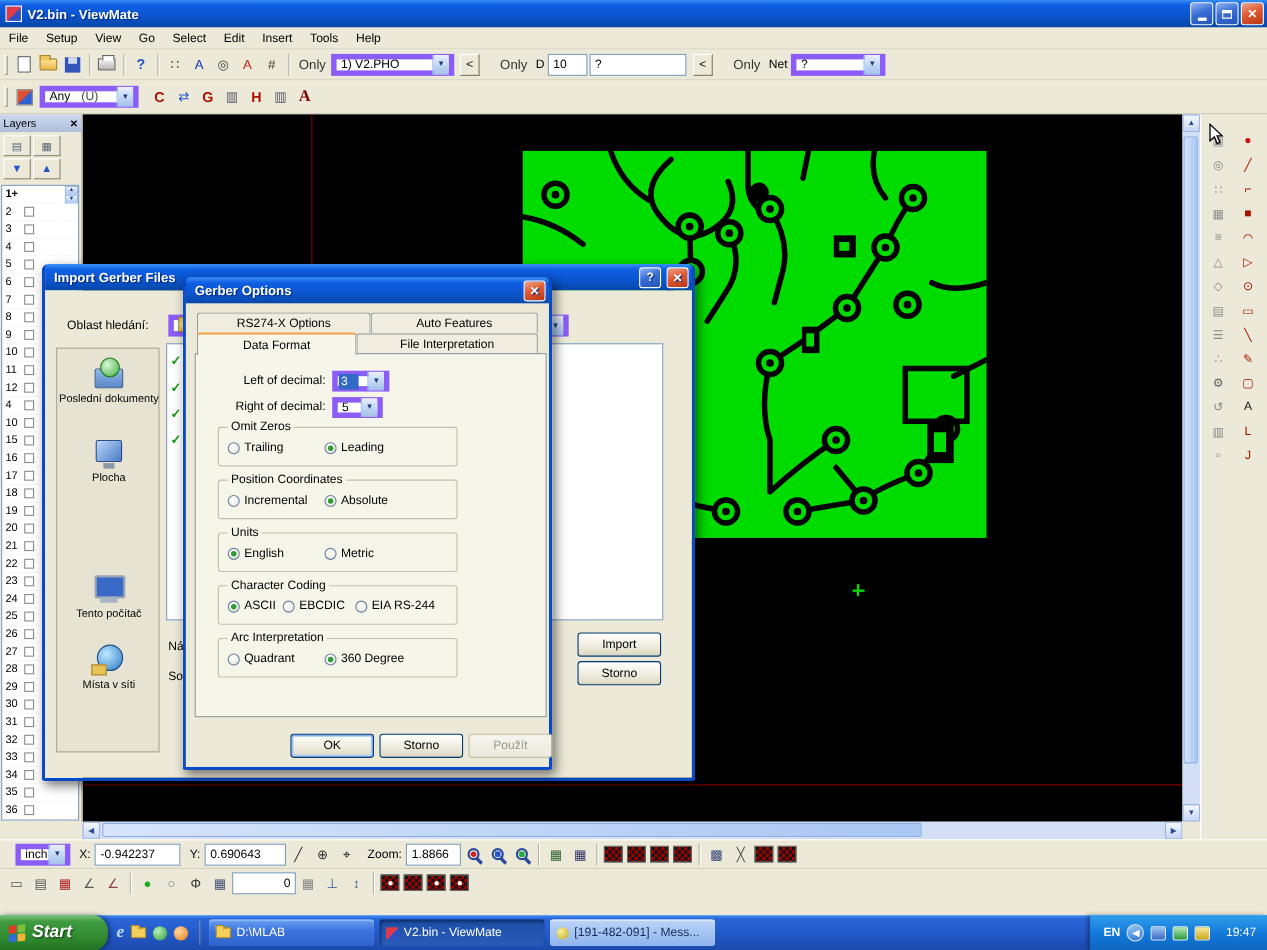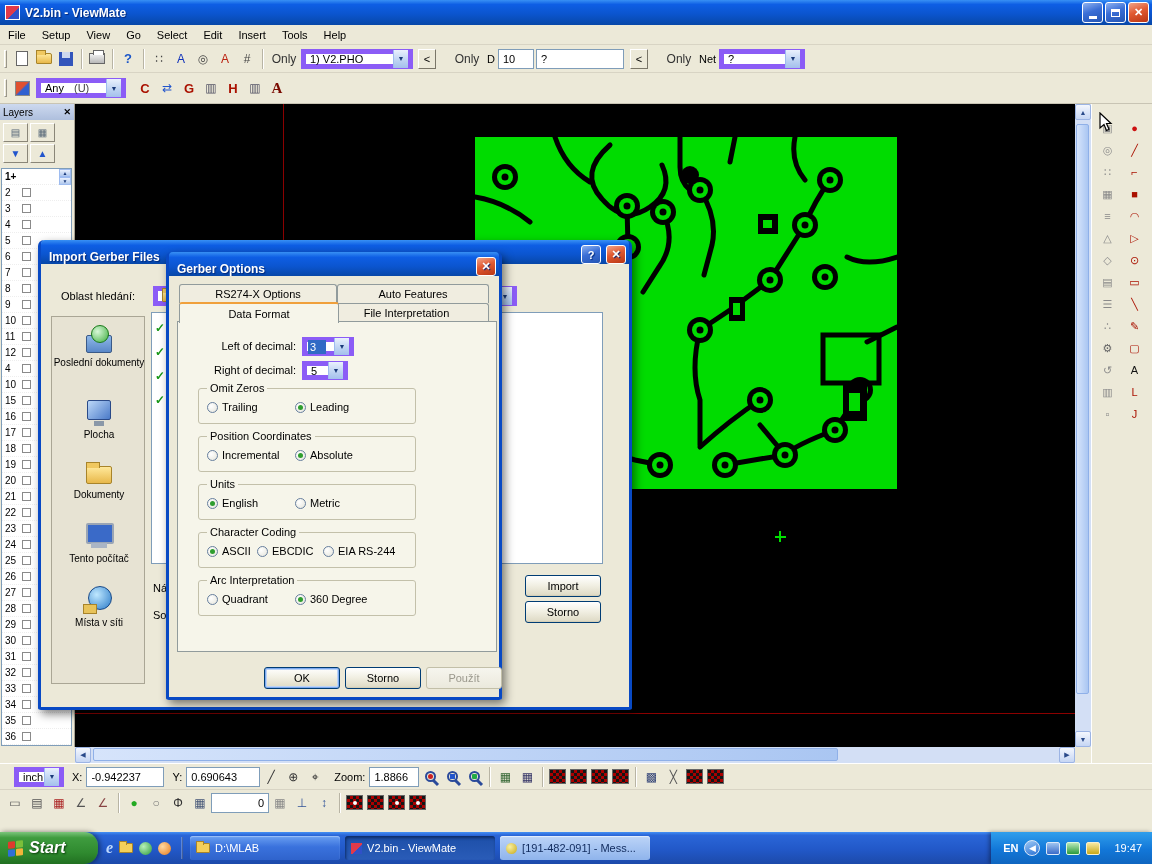--- a/index.html
+++ b/index.html
@@ -75,21 +75,21 @@
 .slabel{margin:0 4px 0 8px;}
 .checker{width:17px;height:15px;margin:0 2px;background-color:#151515;background-image:linear-gradient(45deg,#a00 25%,transparent 25%,transparent 75%,#a00 75%),linear-gradient(45deg,#a00 25%,transparent 25%,transparent 75%,#a00 75%);background-size:6px 6px;background-position:0 0,3px 3px;border:1px solid #666;position:relative;}
 .checker.dot::after{content:"";position:absolute;left:6px;top:5px;width:4px;height:4px;border-radius:50%;background:#fff;}
 .mag{position:relative;width:11px;height:11px;border:2px solid #2a4a9a;border-radius:50%;}
 .mag::after{content:"";position:absolute;right:-5px;bottom:-4px;width:7px;height:3px;background:#2a4a9a;transform:rotate(45deg);}
 .mag.red::before{content:"";position:absolute;left:1px;top:1px;width:5px;height:5px;border-radius:50%;background:#cc2222;}
 .mag.blue::before{content:"";position:absolute;left:1px;top:1px;width:5px;height:5px;background:#2255cc;}
 .mag.grn::before{content:"";position:absolute;left:1px;top:1px;width:5px;height:5px;background:#22aa44;border-radius:1px;}
 
 .dialog{position:absolute;border:3px solid #0849c4;border-top:none;border-radius:6px 6px 3px 3px;box-shadow:3px 4px 10px rgba(0,0,0,.5);}
-.dlg-title{height:24px;background:linear-gradient(180deg,#3890f4 0%,#0e5ee4 22%,#0b55cf 60%,#0747a8 100%);border-radius:4px 4px 0 0;display:flex;align-items:flex-end;gap:3px;padding:0 3px 0 8px;color:#fff;font-weight:bold;font-size:12px;text-shadow:1px 1px 1px #00287a;}
+.dlg-title{height:24px;background:linear-gradient(180deg,#3890f4 0%,#0e5ee4 22%,#0b55cf 60%,#0747a8 100%);border-radius:4px 4px 0 0;display:flex;align-items:center;gap:3px;padding:0 3px 0 8px;color:#fff;font-weight:bold;font-size:12px;text-shadow:1px 1px 1px #00287a;}
 .dlg-body{position:absolute;left:0;right:0;top:24px;bottom:0;background:#ece9d8;}
 .dbtn{width:20px;height:19px;border:1px solid #fff;border-radius:3px;background:linear-gradient(160deg,#8fb2f0,#3a6ed6 45%,#2455b4);display:flex;align-items:center;justify-content:center;color:#fff;font-weight:bold;font-size:11px;}
 .dbtn.close{background:linear-gradient(160deg,#f0a488,#e15a32 45%,#b93614);margin-left:auto;}
 .xpbtn{position:absolute;height:22px;width:76px;border:1px solid #003c74;border-radius:3px;background:linear-gradient(180deg,#ffffff,#f2f0e4 45%,#e0dcc8 92%,#cfc9b0);display:flex;align-items:center;justify-content:center;font-size:11px;}
 .xpbtn.focused{box-shadow:inset 0 0 0 1px #7daaf0,inset 0 0 0 2px #bcd4f6;}
 .xpbtn.disabled{color:#9a988c;border-color:#c2bfa8;background:linear-gradient(180deg,#f6f5ee,#ebe9dc);}
 .tab{position:absolute;height:19px;background:#f0ede0;border:1px solid #919b9c;border-bottom:none;border-radius:3px 3px 0 0;display:flex;align-items:center;justify-content:center;}
 .tab.active{background:#f6f5ea;height:21px;z-index:3;border-top:2px solid #f0a03c;}
 .tabpane{position:absolute;background:#f6f5ea;border:1px solid #919b9c;z-index:2;}
 .groupbox{position:absolute;border:1px solid #c3c0aa;border-radius:3px;}
@@ -731,24 +731,20 @@
 
       <div class="abs" style="left:10px;top:52px;width:94px;height:368px;background:#e7e3d3;border:1px solid #aaa695">
         <div class="place" style="top:8px">
           <div class="picon pi-recent"></div>
           <div>Poslední dokumenty</div>
         </div>
         <div class="place" style="top:80px">
           <div class="picon pi-desktop"></div>
           <div>Plocha</div>
         </div>
-        <div class="place" style="top:140px">
-          <div class="picon pi-docs"></div>
-          <div>Dokumenty</div>
-        </div>
         <div class="place" style="top:268px">
           <div class="picon pi-network"></div>
           <div>Místa v síti</div>
         </div>
         <div class="place" style="top:204px">
           <div class="picon pi-computer"></div>
           <div>Tento počítač</div>
         </div>
       </div>
 
@@ -766,21 +762,21 @@
   </div>
 
   <div class="dialog" style="left:166px;top:252px;width:336px;height:448px;z-index:30">
     <div class="dlg-title">
       <span>Gerber Options</span>
       <div class="dbtn close">✕</div>
     </div>
     <div class="dlg-body">
       <div class="tab" style="left:10px;top:8px;width:158px">RS274-X Options</div>
       <div class="tab" style="left:168px;top:8px;width:152px">Auto Features</div>
-      <div class="tab active" style="left:10px;top:26px;width:160px">Data Format</div>
+      <div class="tab active" style="left:10px;top:26px;width:145px">Data Format</div>
       <div class="tab" style="left:155px;top:27px;width:165px">File Interpretation</div>
 
       <div class="tabpane" style="left:8px;top:45px;width:320px;height:331px">
         <span class="abs" style="left:8px;top:18px;width:110px;text-align:right">Left of decimal:</span>
         <div class="combo abs" style="left:124px;top:15px;width:52px;height:19px;padding-left:1px">
           <span class="sel-hl">3</span>
           <span class="combo-arrow" style="height:17px">▼</span>
         </div>
         <span class="abs" style="left:8px;top:42px;width:110px;text-align:right">Right of decimal:</span>
         <div class="combo abs" style="left:124px;top:39px;width:46px;height:19px">

